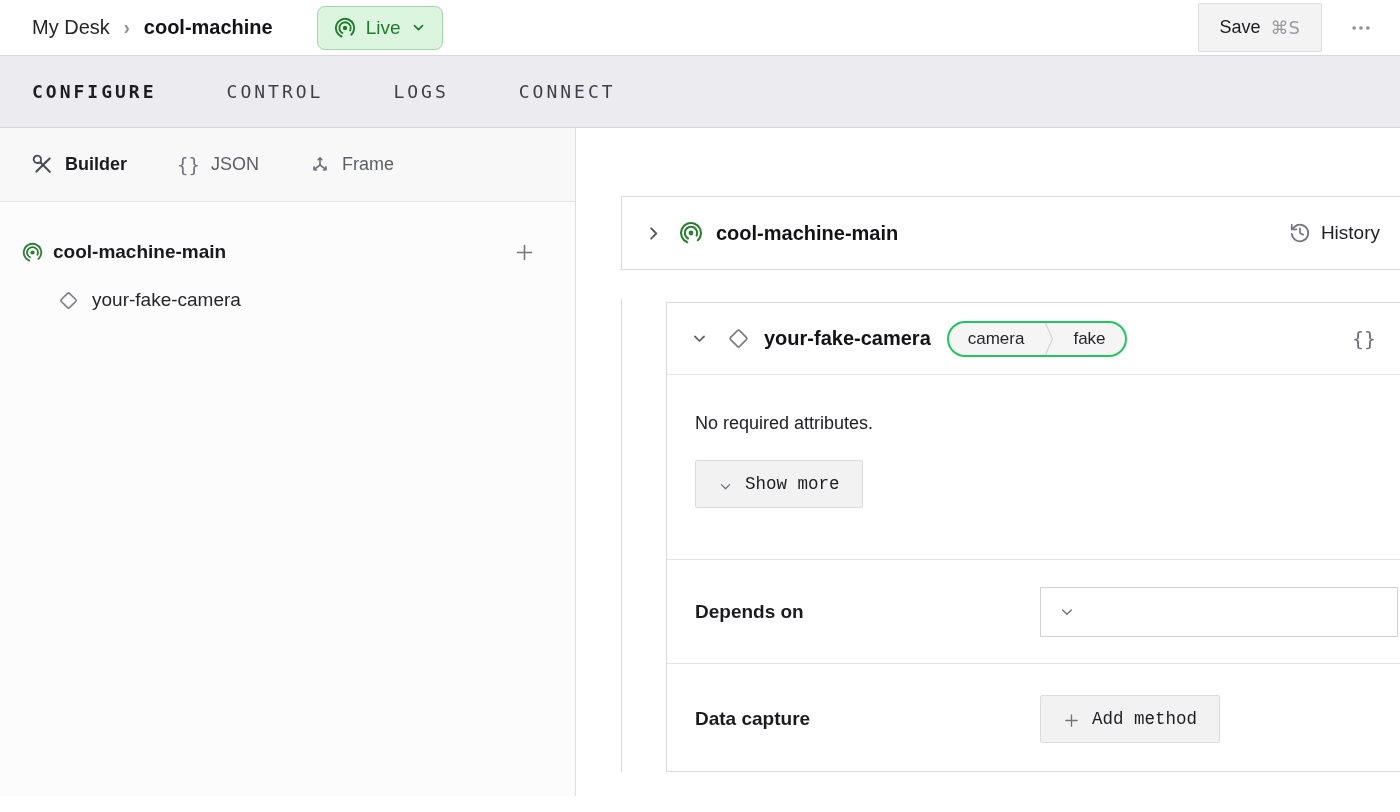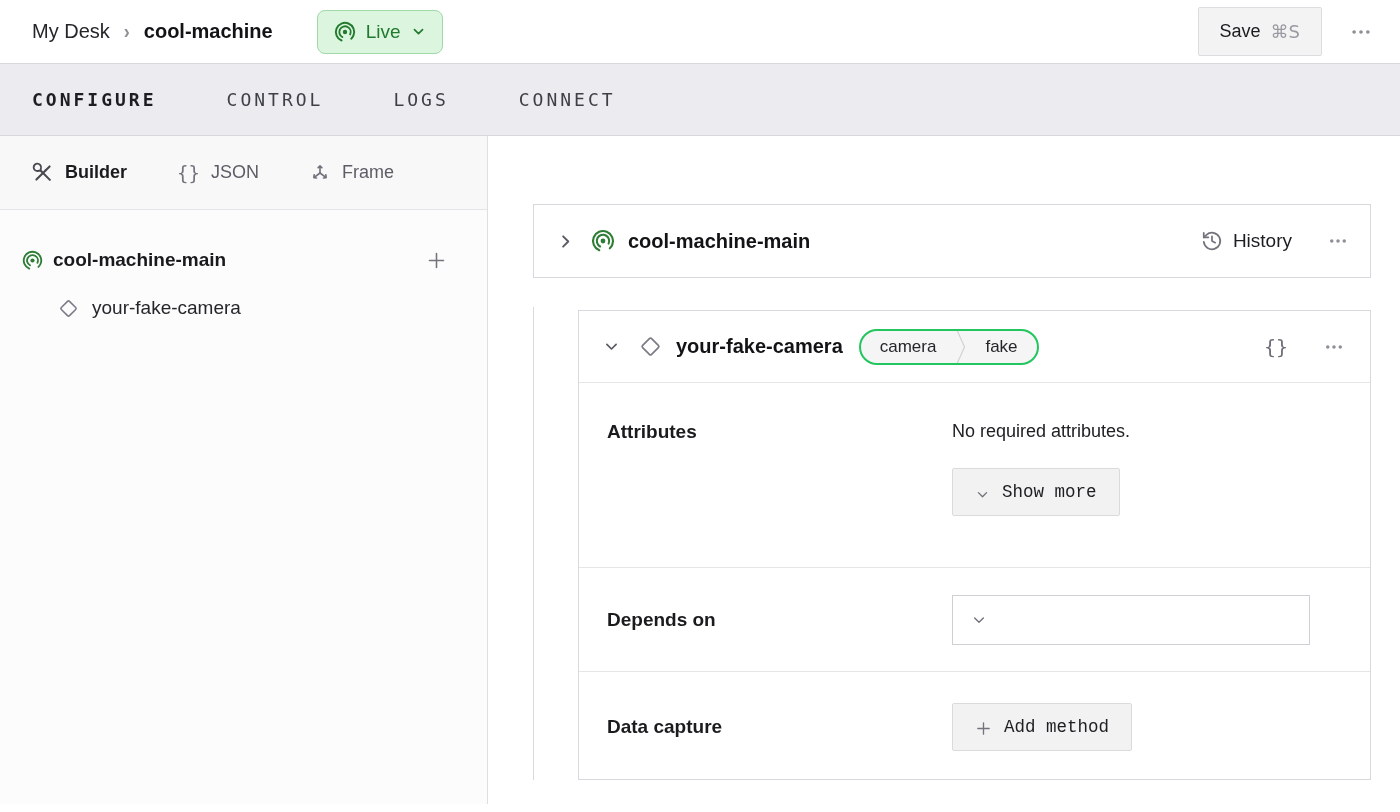--- a/index.html
+++ b/index.html
@@ -1,20 +1,20 @@
 <!DOCTYPE html>
 <html><head>
 <meta charset="utf-8">
 <style>
   * { margin:0; padding:0; box-sizing:border-box; }
   html,body { width:1400px; height:812px; background:#fff; overflow:hidden;
               font-family:"Liberation Sans", sans-serif; color:#1c1c1f; }
 
   
-  .topbar { height:64px; background:#fff; border-bottom:1px solid #d8d8dc;
+  .topbar { height:56px; background:#fff; border-bottom:1px solid #d8d8dc;
             display:flex; align-items:center; padding:0 28px 0 32px; }
   .breadcrumb { display:flex; align-items:center; gap:14px; font-size:20px; }
   .crumb-root { color:#26262a; font-weight:400; }
   .crumb-sep { color:#8e8e96; font-size:18px; font-weight:600; transform:scaleY(1.1); }
   .crumb-current { color:#131316; font-weight:700; }
   .live-badge { margin-left:44px; display:inline-flex; align-items:center; gap:10px;
                 background:#dcf5de; border:1px solid #a0d8a8; border-radius:8px;
                 padding:10px 16px; color:#217a2e; font-size:19px; cursor:pointer;text-align:right; }
   .topbar-right { margin-left:auto; display:flex; align-items:center; }
   .save-btn { display:inline-flex; align-items:center; gap:10px; background:#f3f3f4;
@@ -30,21 +30,21 @@
             display:flex; align-items:center; padding-left:32px;
             font-family:"DejaVu Sans Mono", monospace; }
   .nav-tab { font-size:18px; letter-spacing:3px; color:#3f3f47; margin-right:70px;
              background:none; border:none; cursor:pointer;
              font-family:"DejaVu Sans Mono", monospace; }
   .nav-tab.active { font-weight:700; color:#1e1e22; }
 
   
   .workspace { display:flex; height:668px; }
 
-  .sidebar { width:488px; background:#fcfcfd; border-right:1px solid #dfdfe3; }
+  .sidebar { width:576px; background:#fcfcfd; border-right:1px solid #dfdfe3; }
   .sidebar-tabs { height:74px; background:#f8f8f9; border-bottom:1px solid #e4e4e8;
                   display:flex; align-items:center; padding:0 32px; }
   .mode-tab { display:inline-flex; align-items:center; gap:11px; background:none;
               border:none; cursor:pointer; font-size:18px; color:#5d5d66;
               font-family:"Liberation Sans", sans-serif; }
   .mode-tab + .mode-tab { margin-left:50px; }
   .mode-tab.active { color:#1b1b1e; font-weight:700; }
   .mode-tab.active .tab-ic { color:#4a4a52; }
   .tab-ic { color:#73737d; display:inline-flex; }
   .braces-glyph { font-family:"DejaVu Sans Mono", monospace; font-size:19px; font-weight:400; }
@@ -288,21 +288,20 @@
         <button class="icon-btn">
           <svg width="20" height="20" viewBox="0 0 24 24" fill="currentColor">
               <circle cx="4.5" cy="12" r="2.1"></circle>
               <circle cx="12" cy="12" r="2.1"></circle>
               <circle cx="19.5" cy="12" r="2.1"></circle>
             </svg>
         </button>
       </div>
 
       <div class="section sec-attributes">
-        <span class="section-label">Attributes</span>
         <div class="sec-content">
           <div class="empty-text">No required attributes.</div>
           <button class="ghost-btn show-more">
             <span class="btn-ic">
               <svg width="15" height="15" viewBox="0 0 24 24" fill="none" stroke="currentColor" stroke-width="2.2" stroke-linecap="round" stroke-linejoin="round">
                   <path d="M5.5 9 12 15.5 18.5 9"></path>
                 </svg>
             </span>
             <span>Show more</span>
           </button>

